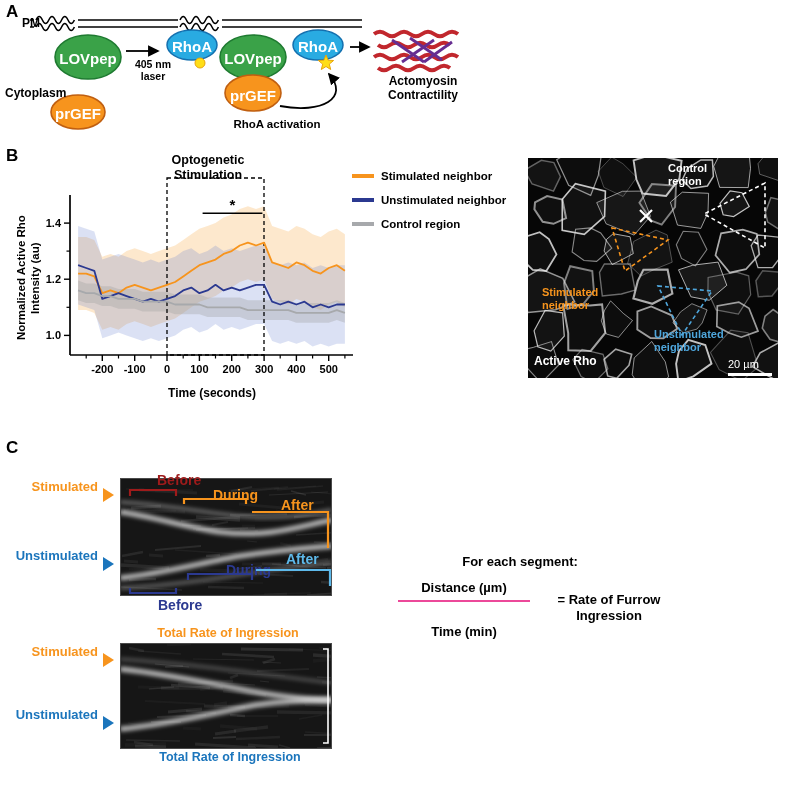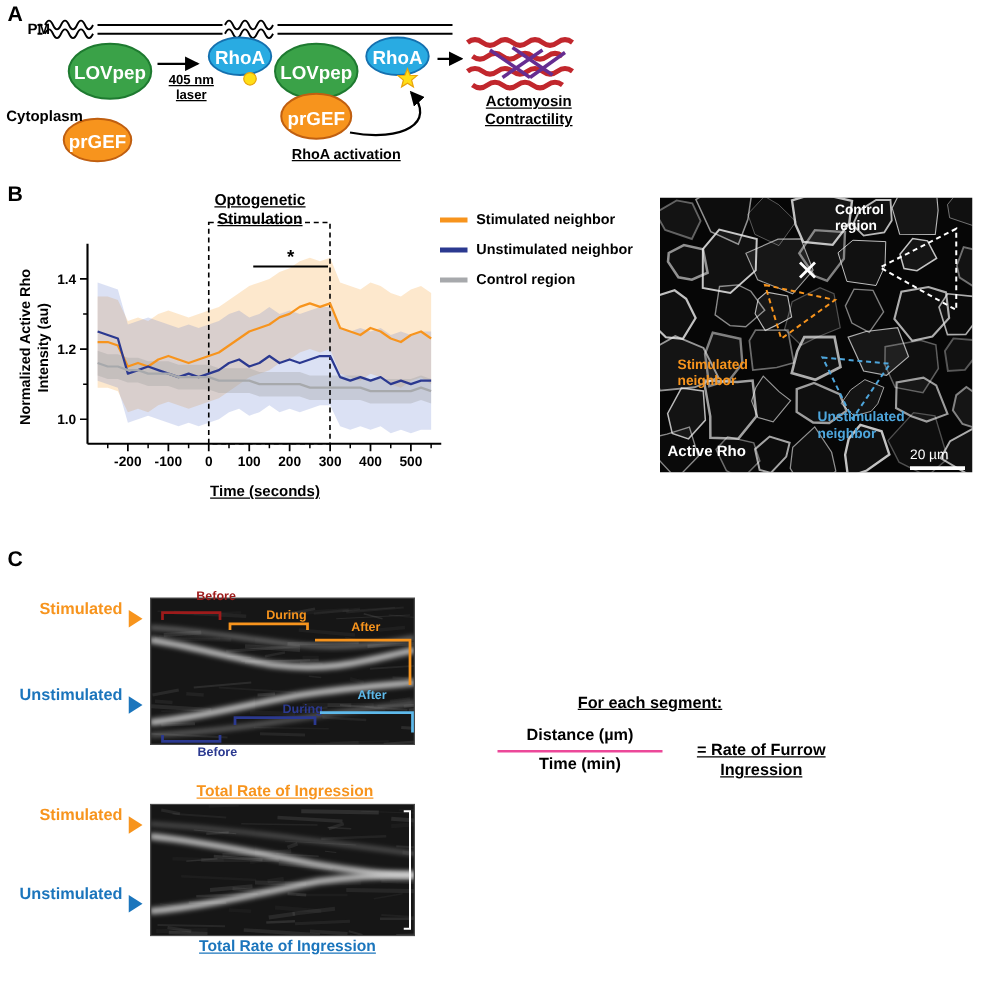--- a/index.html
+++ b/index.html
@@ -1,32 +1,32 @@
 <!DOCTYPE html>
 <html><head>
 <meta charset="utf-8">
 <style>
   html,body{margin:0;padding:0;background:#fff;}
   .fig{position:relative;width:789px;height:786px;background:#fff;font-family:"Liberation Sans",sans-serif;color:#000;overflow:hidden;}
   .abs{position:absolute;}
   .b{font-weight:bold;}
   .pre{white-space:pre-line;}
-  .ctr{text-align:center;text-decoration:underline;}
+  .ctr{text-align:center;}
   .rt{text-align:right;}
   .panel-letter{font-size:17px;font-weight:bold;}
   .ell-label{font-size:15px;font-weight:bold;color:#fff;text-align:center;}
   .ylab{writing-mode:vertical-rl;transform:rotate(180deg);text-align:center;font-weight:bold;font-size:11.5px;line-height:1.25;white-space:pre-line;}
   .tri{width:0;height:0;border-top:7px solid transparent;border-bottom:7px solid transparent;border-left:11px solid #000;}
   .legend-row{display:flex;align-items:center;gap:7px;height:24px;}
   .sw{width:22px;height:3.5px;}
   .lg-label{font-size:11.5px;font-weight:bold;}
   .fraction{width:132px;text-align:center;font-weight:bold;font-size:13px;}
   .fraction .num{padding-bottom:5px;border-bottom:2px solid #ec4899;}
-  .fraction .den{padding-top:1px;}
-  .anno{font-size:10px;font-weight:bold;padding-left:27px;}
+  .fraction .den{padding-top:22px;}
+  .anno{font-size:14px;font-weight:bold;padding-left:27px;}
   .sidelab{font-size:13px;font-weight:bold;}
 </style>
 </head>
 <body>
 
 <div class="fig">
 
   <svg width="0" height="0" style="position:absolute">
     <defs>
       <marker id="arrow" viewBox="0 0 10 10" refX="8.5" refY="5" markerWidth="6.5" markerHeight="6.5" orient="auto-start-reverse">

